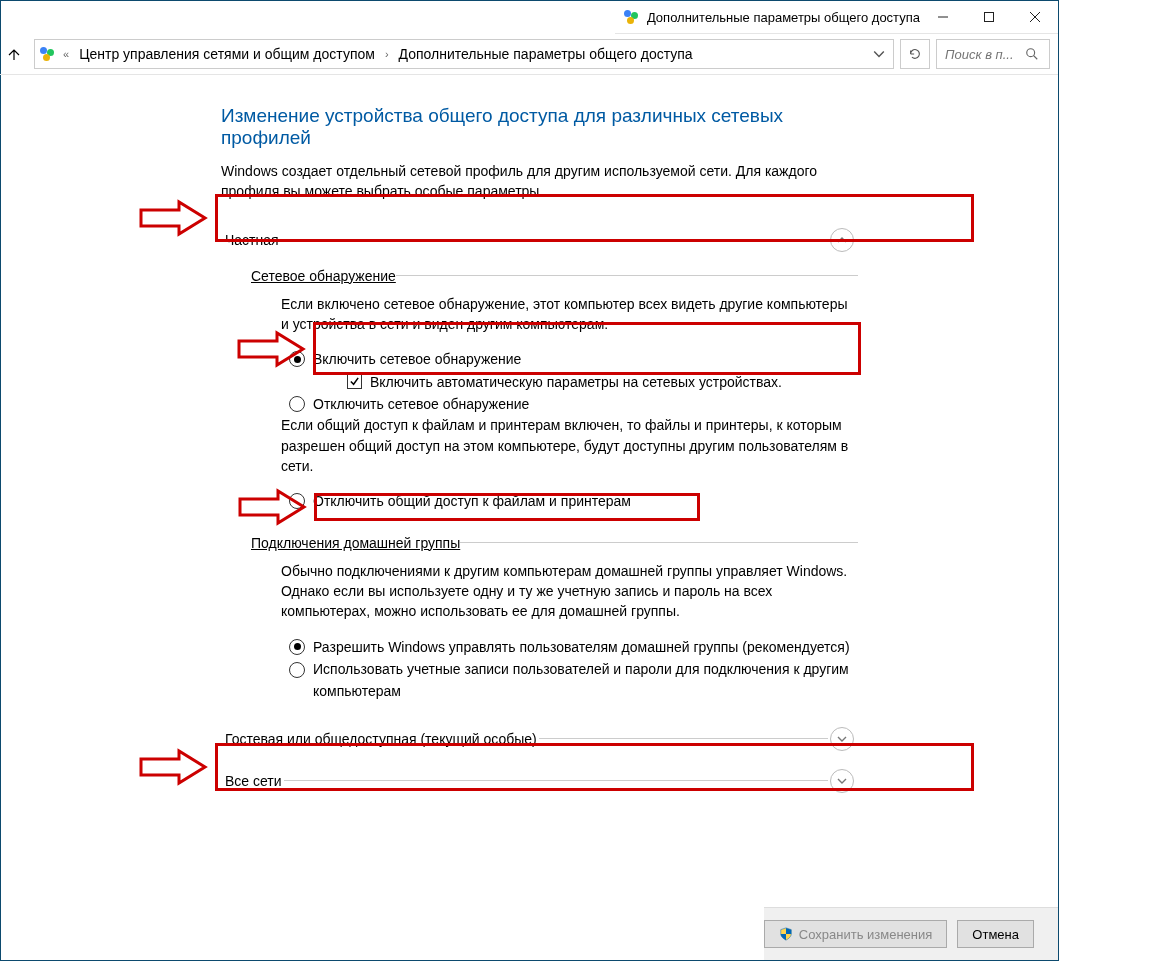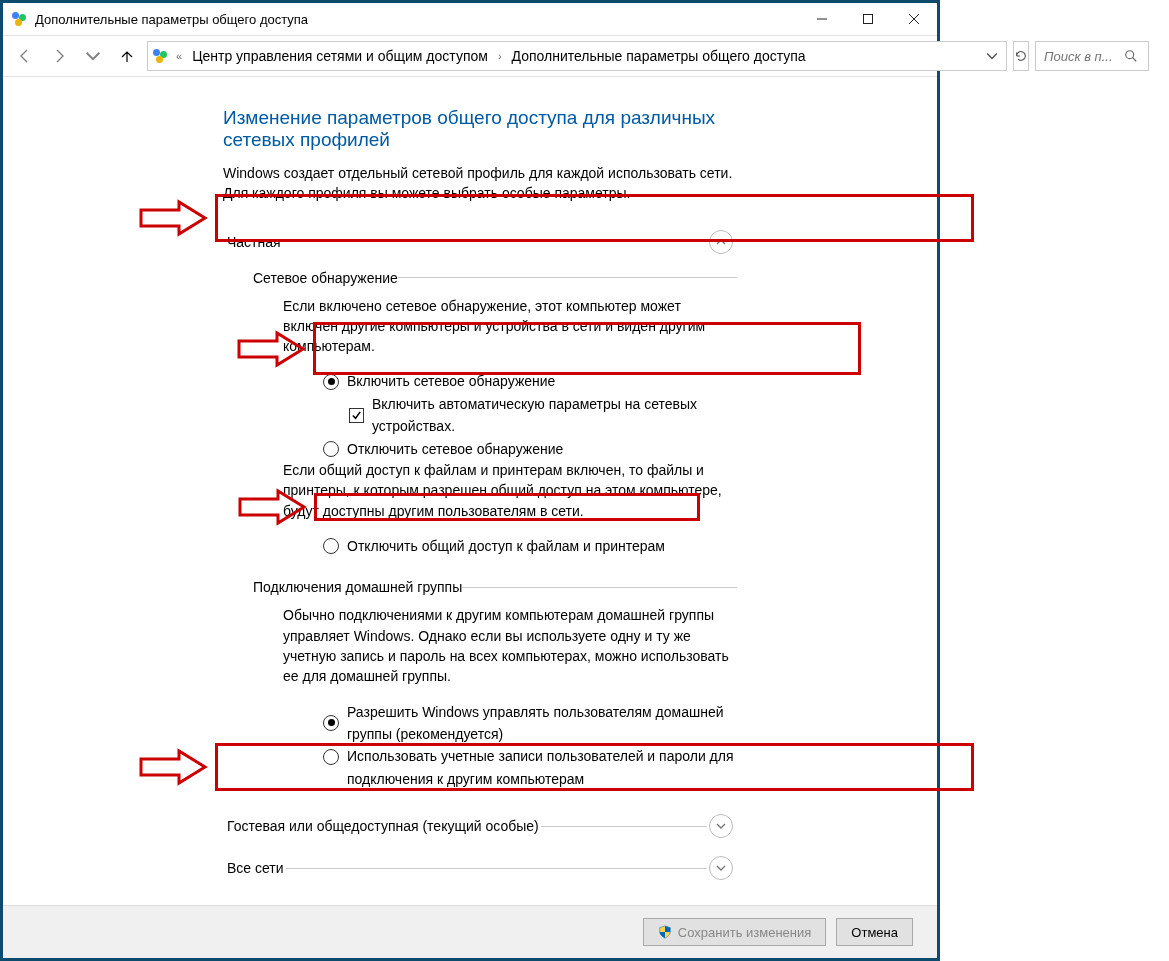--- a/index.html
+++ b/index.html
@@ -4,21 +4,21 @@
 <style>
   html, body {
     margin: 0; padding: 0;
     width: 1169px; height: 961px;
     font-family: "Segoe UI", Tahoma, sans-serif;
     font-size: 14px;
     color: #000;
     background: #fff;
     overflow: hidden;
   }
-  .window { width: 940px; height: 961px; display:flex; flex-direction:column; border:3px solid #0c4a6e; box-sizing:border-box; position:relative;}
+  .window { width: 1059px; height: 961px; display:flex; flex-direction:column; border:1px solid #0c4a6e; box-sizing:border-box; position:relative;align-items:flex-end;}
   .titlebar {
     height: 32px; display:flex; align-items:center; justify-content:space-between;
     background:#fff; border-bottom:1px solid #e5e5e5;
   }
   .titlebar-left { display:flex; align-items:center; gap:8px; padding-left:8px;}
   .titlebar-title { font-size:13px;}
   .app-icon { width:16px; height:16px; position:relative;}
   .app-icon .c1,.app-icon .c2,.app-icon .c3{position:absolute;width:7px;height:7px;border-radius:50%;}
   .app-icon .c1{background:#3b82f6;left:1px;top:1px;}
   .app-icon .c2{background:#22c55e;left:8px;top:3px;}
@@ -58,24 +58,24 @@
   }
   .section-header .label{white-space:nowrap;}
   .section-header .line{flex:1;height:1px;background:#ccc;}
   .chev-circle{
     width:22px;height:22px;border:1px solid #bbb;border-radius:50%;display:flex;align-items:center;justify-content:center;color:#777;
     background:#fff;
   }
   .chev-circle svg{width:10px;height:10px;}
   .subsection{margin:10px 0 6px 30px;}
   .subsection .sub-label{margin-bottom:10px;}
-  .subsection-line{display:flex;align-items:center;margin-bottom:10px;}
+  .subsection-line{display:flex;align-items:center;margin-bottom:10px;text-decoration:underline;}
   .subsection-line .line{flex:1;height:1px;background:#ccc;}
   .desc{margin:0 0 14px 60px;line-height:1.45;}
-  .radio-row{display:flex;align-items:center;gap:8px;margin-left:100px;line-height:1.6;}
+  .radio-row{display:flex;align-items:center;gap:8px;margin-left:68px;line-height:1.6;}
   .radio{width:14px;height:14px;border:1px solid #333;border-radius:50%;display:inline-flex;align-items:center;justify-content:center;flex-shrink:0;}
   .radio.checked::after{content:"";width:7px;height:7px;background:#000;border-radius:50%;}
   .check-row{display:flex;align-items:center;gap:8px;margin-left:126px;line-height:1.6;}
   .checkbox{width:13px;height:13px;border:1px solid #333;display:inline-flex;align-items:center;justify-content:center;flex-shrink:0;background:#fff;}
   .checkbox.checked svg{width:11px;height:11px;color:#000;}
   .footer{
     height:52px;border-top:1px solid #ddd;background:#f0f0f0;display:flex;align-items:center;justify-content:flex-end;gap:10px;padding-right:24px;
   }
   .btn{
     height:26px;padding:0 14px;border:1px solid #aaa;background:#e1e1e1;display:flex;align-items:center;gap:6px;font-size:13px;
@@ -169,40 +169,40 @@
     <div class="searchbox">
       <input placeholder="Поиск в п..." style="">
       <svg viewBox="0 0 16 16">
           <circle cx="6.5" cy="6.5" r="4.5" fill="none" stroke="currentColor" stroke-width="1.3"></circle>
           <line x1="10" y1="10" x2="14" y2="14" stroke="currentColor" stroke-width="1.3"></line>
         </svg>
     </div>
   </div>
 
   <div class="content">
-    <h1 class="heading">Изменение параметров общего доступа для различных сетевых профилей</h1>
-    <div class="subheading">Windows создает отдельный сетевой профиль для каждой использовать сети. Для каждого профиля вы можете выбрать особые параметры.</div>
+    <h1 class="heading">Изменение устройства общего доступа для различных сетевых профилей</h1>
+    <div class="subheading">Windows создает отдельный сетевой профиль для другим используемой сети. Для каждого профиля вы можете выбрать особые параметры.</div>
 
     <div class="section-header" id="hdr-private">
       <span class="label">Частная</span>
       <span class="line"></span>
       <span class="chev-circle">
           <svg viewBox="0 0 10 10">
             <path d="M1 7 L5 3 L9 7" fill="none" stroke="currentColor" stroke-width="1.4"></path>
           </svg>
         </span>
     </div>
 
     <div class="subsection">
       <div class="subsection-line">
         <span class="sub-label" style="margin:0;">Сетевое обнаружение</span>
         <span class="line"></span>
       </div>
     </div>
-    <div class="desc">Если включено сетевое обнаружение, этот компьютер может включен другие компьютеры и устройства в сети и виден другим компьютерам.</div>
+    <div class="desc">Если включено сетевое обнаружение, этот компьютер всех видеть другие компьютеры и устройства в сети и виден другим компьютерам.</div>
     <div class="radio-row" id="row-disc-on">
       <span class="radio checked"></span>
       <span>Включить сетевое обнаружение</span>
     </div>
     <div class="check-row" id="row-disc-auto">
       <span class="checkbox checked">
           <svg viewBox="0 0 12 12">
             <path d="M2 6 L5 9 L10 2" fill="none" stroke="currentColor" stroke-width="1.6"></path>
           </svg>
         </span>

